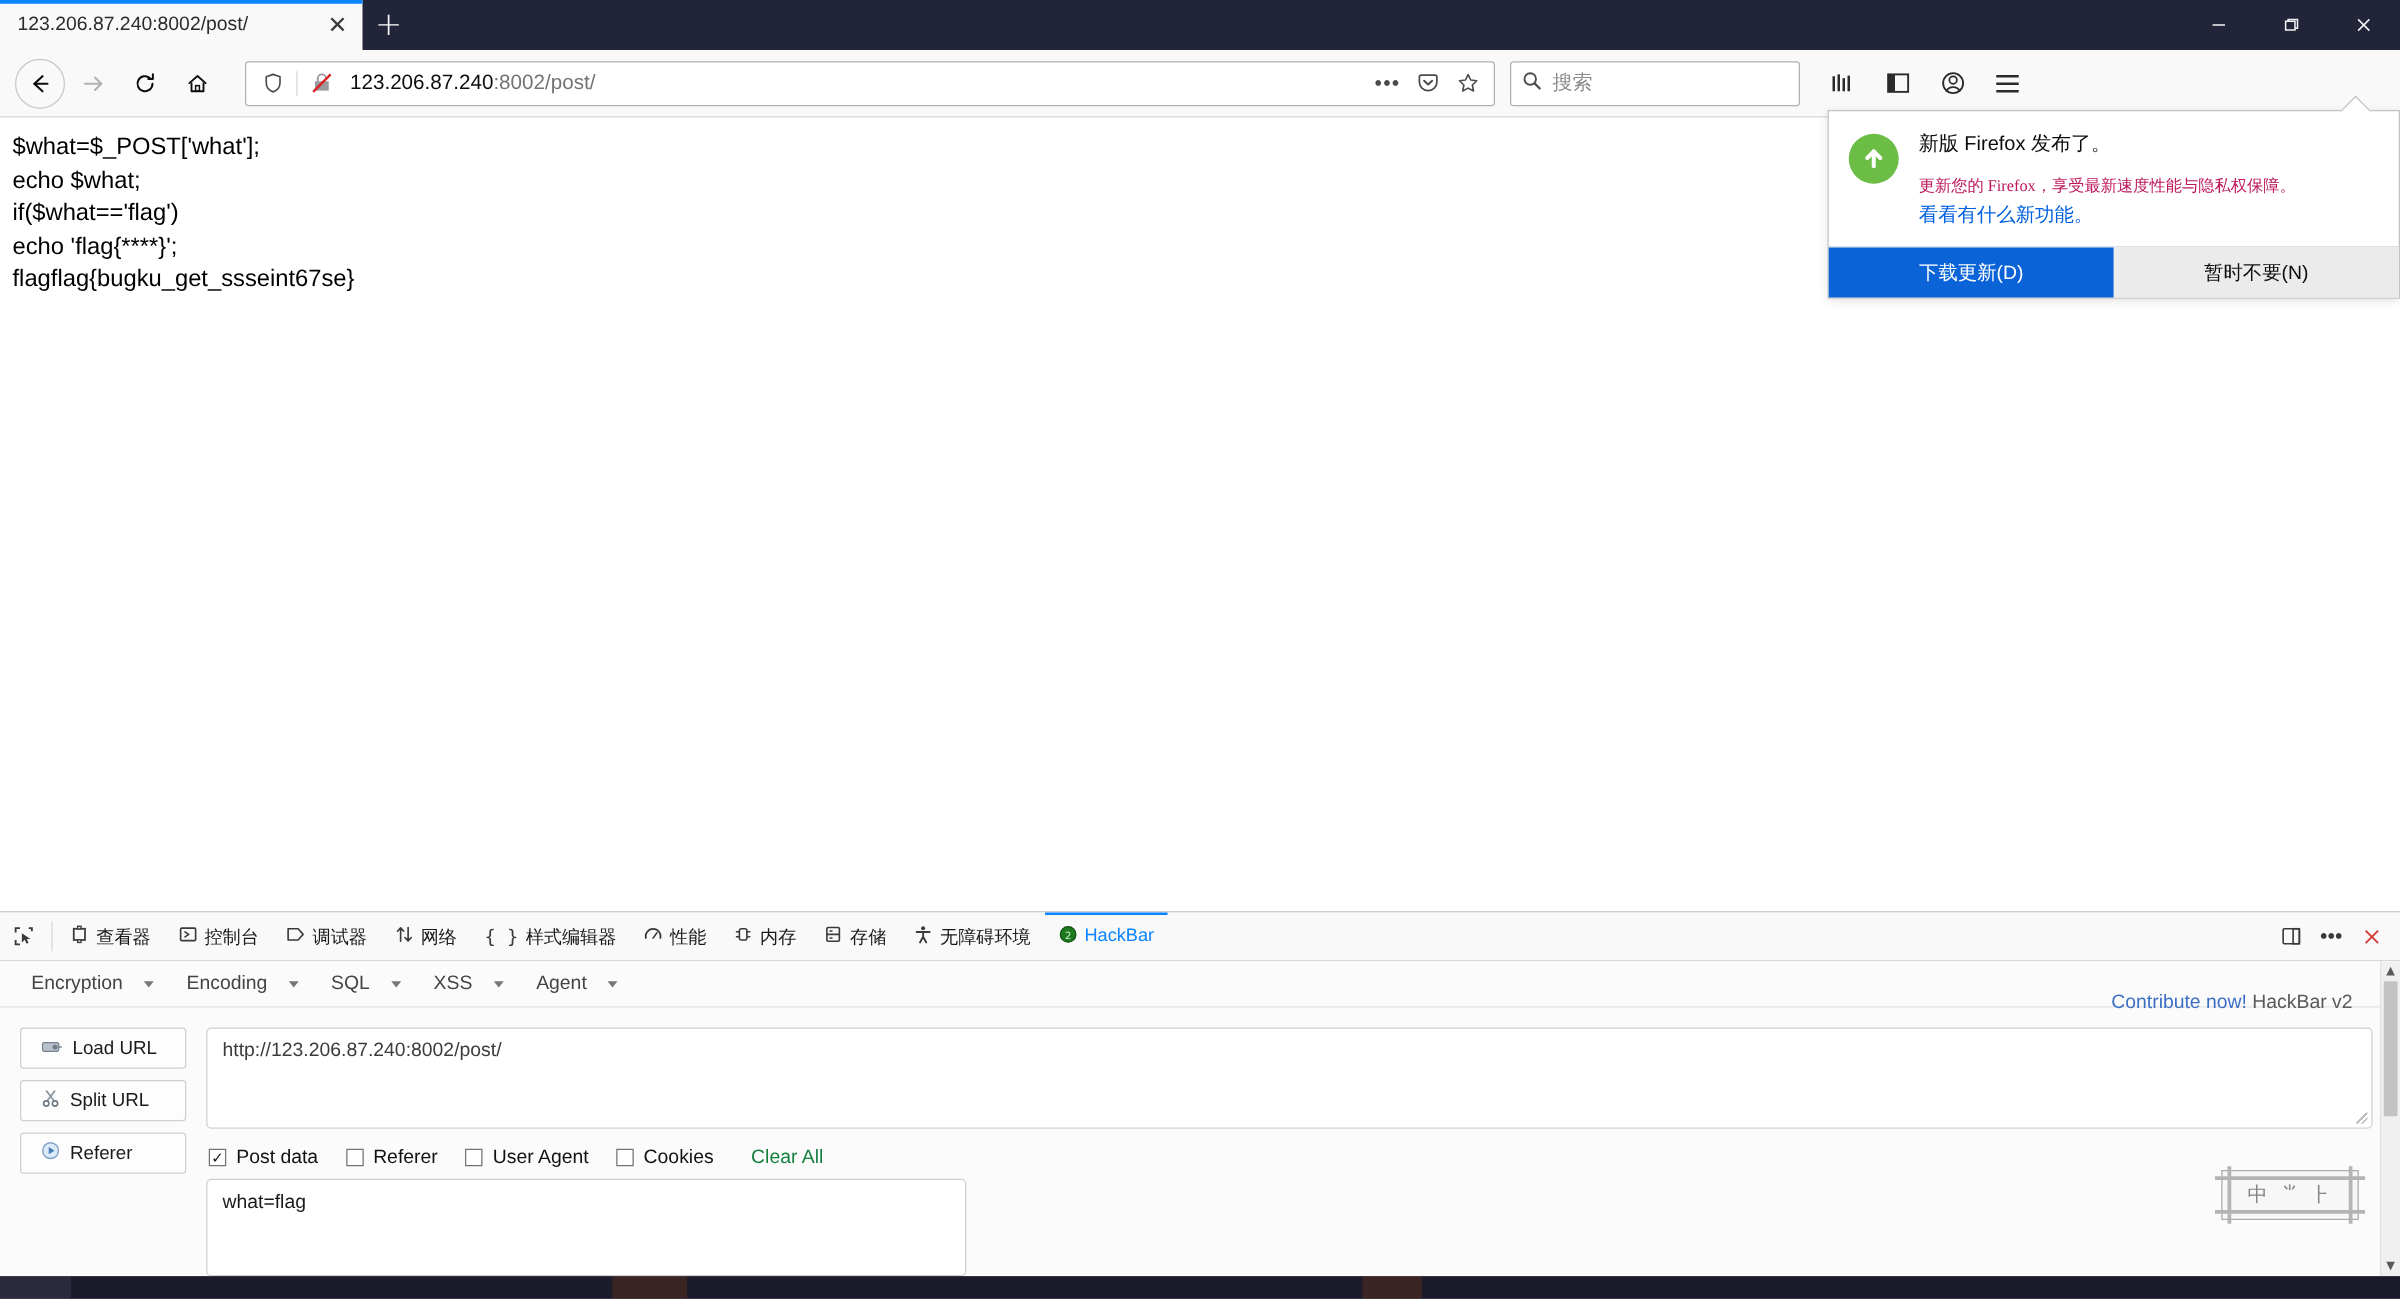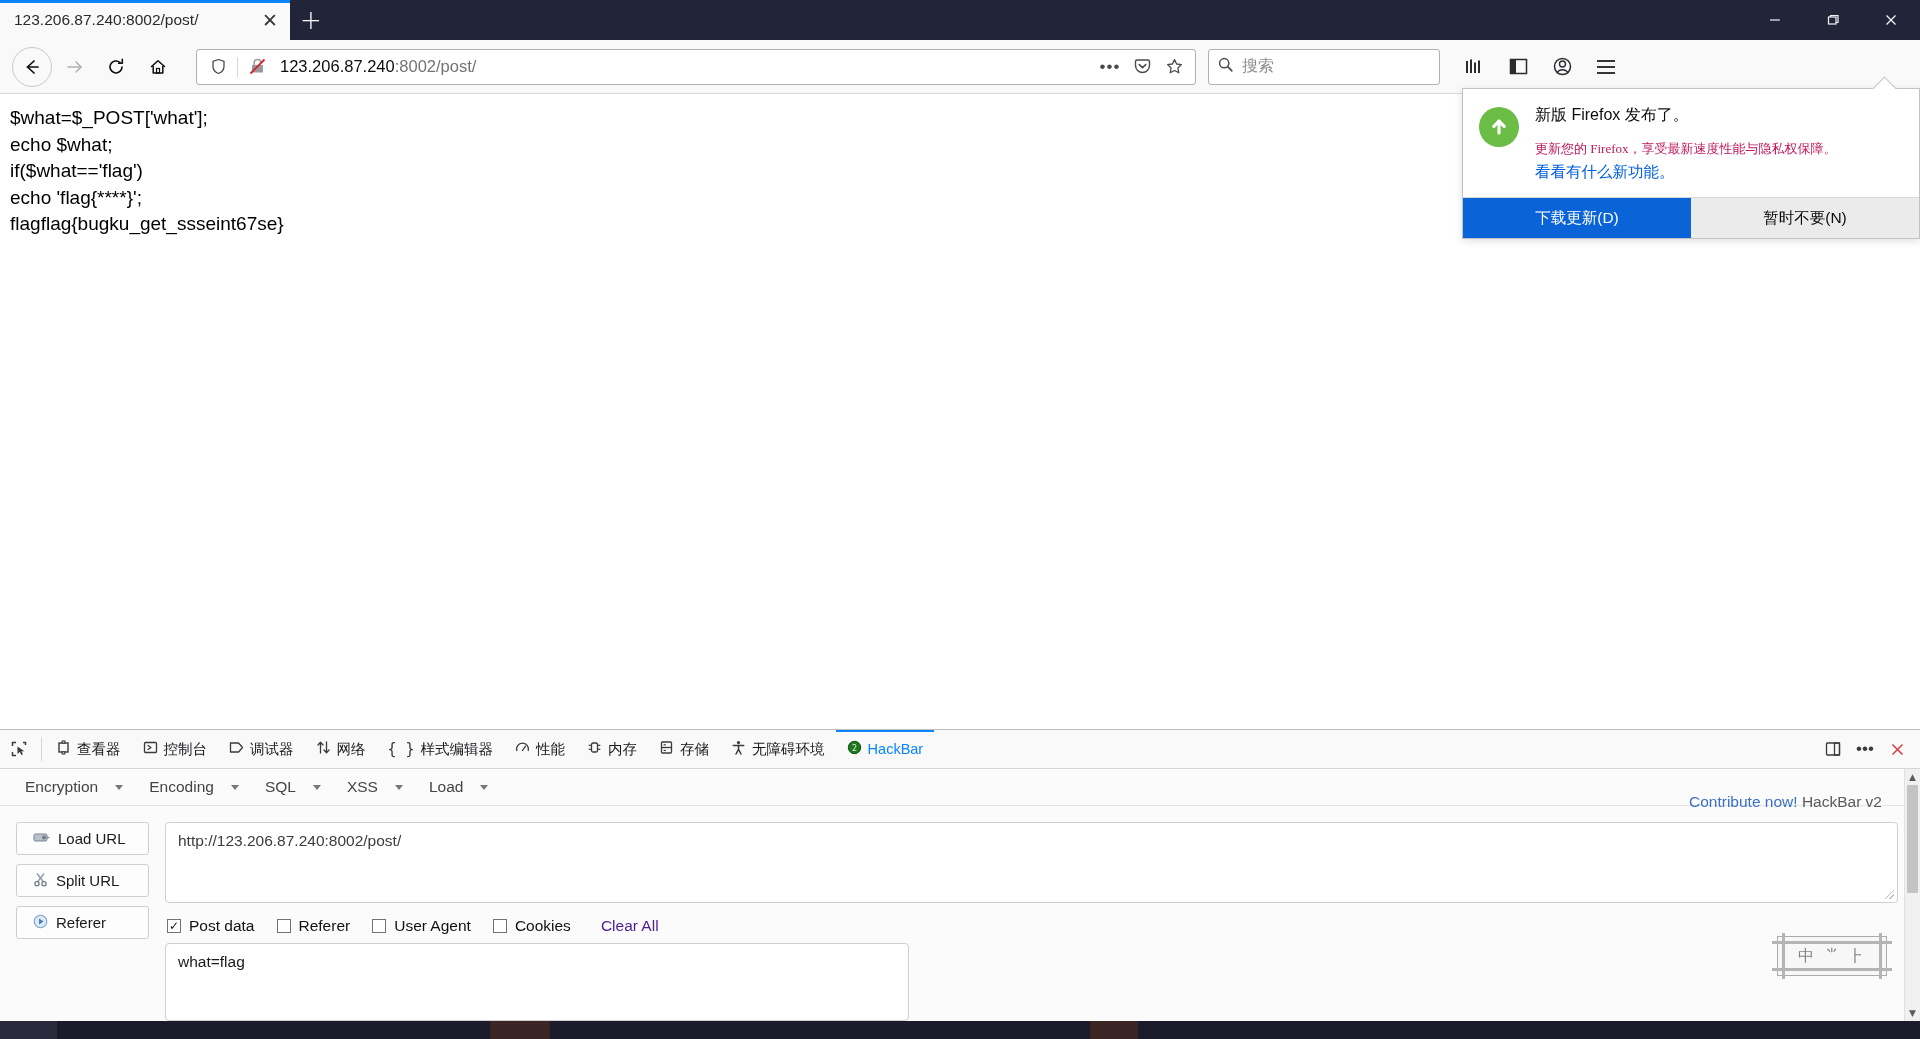--- a/index.html
+++ b/index.html
@@ -414,23 +414,23 @@
     display: flex; align-items: center; justify-content: center;
     flex: 0 0 auto;
   }
   .box.checked::after {
     content: "✓";
     font-size: 12px;
     line-height: 1;
     color: #111;
     font-family: "DejaVu Sans", sans-serif;
   }
-  #hb-clear { color: #4c1d95; cursor: pointer; margin-left: 8px; }
+  #hb-clear { color: #15803d; cursor: pointer; margin-left: 8px; }
   #hb-post {
-    width: 744px;
+    width: 608px;
     height: 78px;
     border: 1px solid #cfcfcf;
     border-radius: 4px;
     background: #ffffff;
     padding: 9px 12px;
     font-size: 15.5px;
     color: #1a1a1a;
   }
 
   
@@ -810,21 +810,21 @@
       </div>
       <div class="hb-menu">
         <span>SQL</span>
         <span class="caret"></span>
       </div>
       <div class="hb-menu">
         <span>XSS</span>
         <span class="caret"></span>
       </div>
       <div class="hb-menu">
-        <span>Load</span>
+        <span>Agent</span>
         <span class="caret"></span>
       </div>
       <div id="hb-contrib">
         <a>Contribute now!</a>
         <span>HackBar v2</span>
       </div>
     </div>
 
     <div id="hb-main">
       <div id="hb-buttons">

